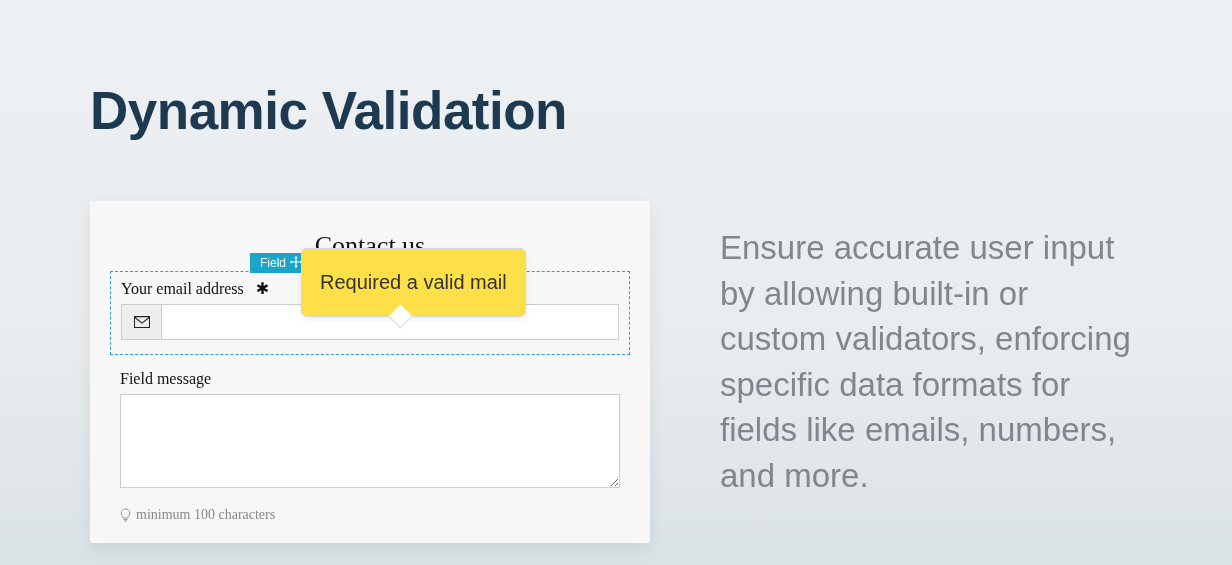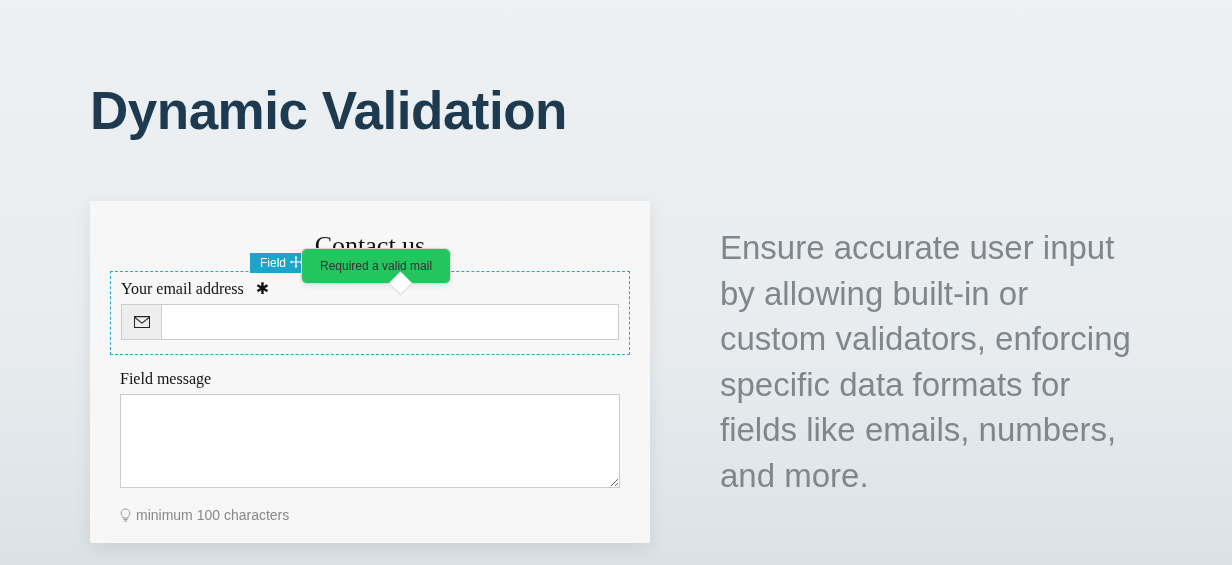--- a/index.html
+++ b/index.html
@@ -56,25 +56,25 @@
     z-index: 3;
   }
   .field-tag .move-icon {
     font-size: 13px;
     line-height: 1;
   }
   .tooltip-box {
     position: absolute;
     top: 47px;
     left: 211px;
-    background: #22c55e;
+    background: #fde047;
     border: 1px solid #d7d7d7;
     border-radius: 6px;
-    padding: 10px 18px;
-    font-size: 12px;
+    padding: 22px 18px;
+    font-size: 20px;
     color: #333;
     z-index: 4;
     box-shadow: 0 2px 6px rgba(0,0,0,0.08);
   }
   .tooltip-box::after {
     content: "";
     position: absolute;
     bottom: -9px;
     left: 90px;
     width: 16px;
@@ -139,21 +139,21 @@
     resize: both;
     background: #fff;
     outline: none;
   }
   .hint-row {
     display: flex;
     align-items: center;
     gap: 5px;
     color: #888;
     font-size: 14px;
-    font-family: Liberation Sans, sans-serif;
+    font-family: Liberation Serif, serif;
     margin-top: 4px;
   }
   .bulb-icon svg { display: block; }
   .description {
     flex: 1;
     font-size: 33px;
     line-height: 1.38;
     color: #80878c;
     font-weight: 400;
     padding-top: 24px;

